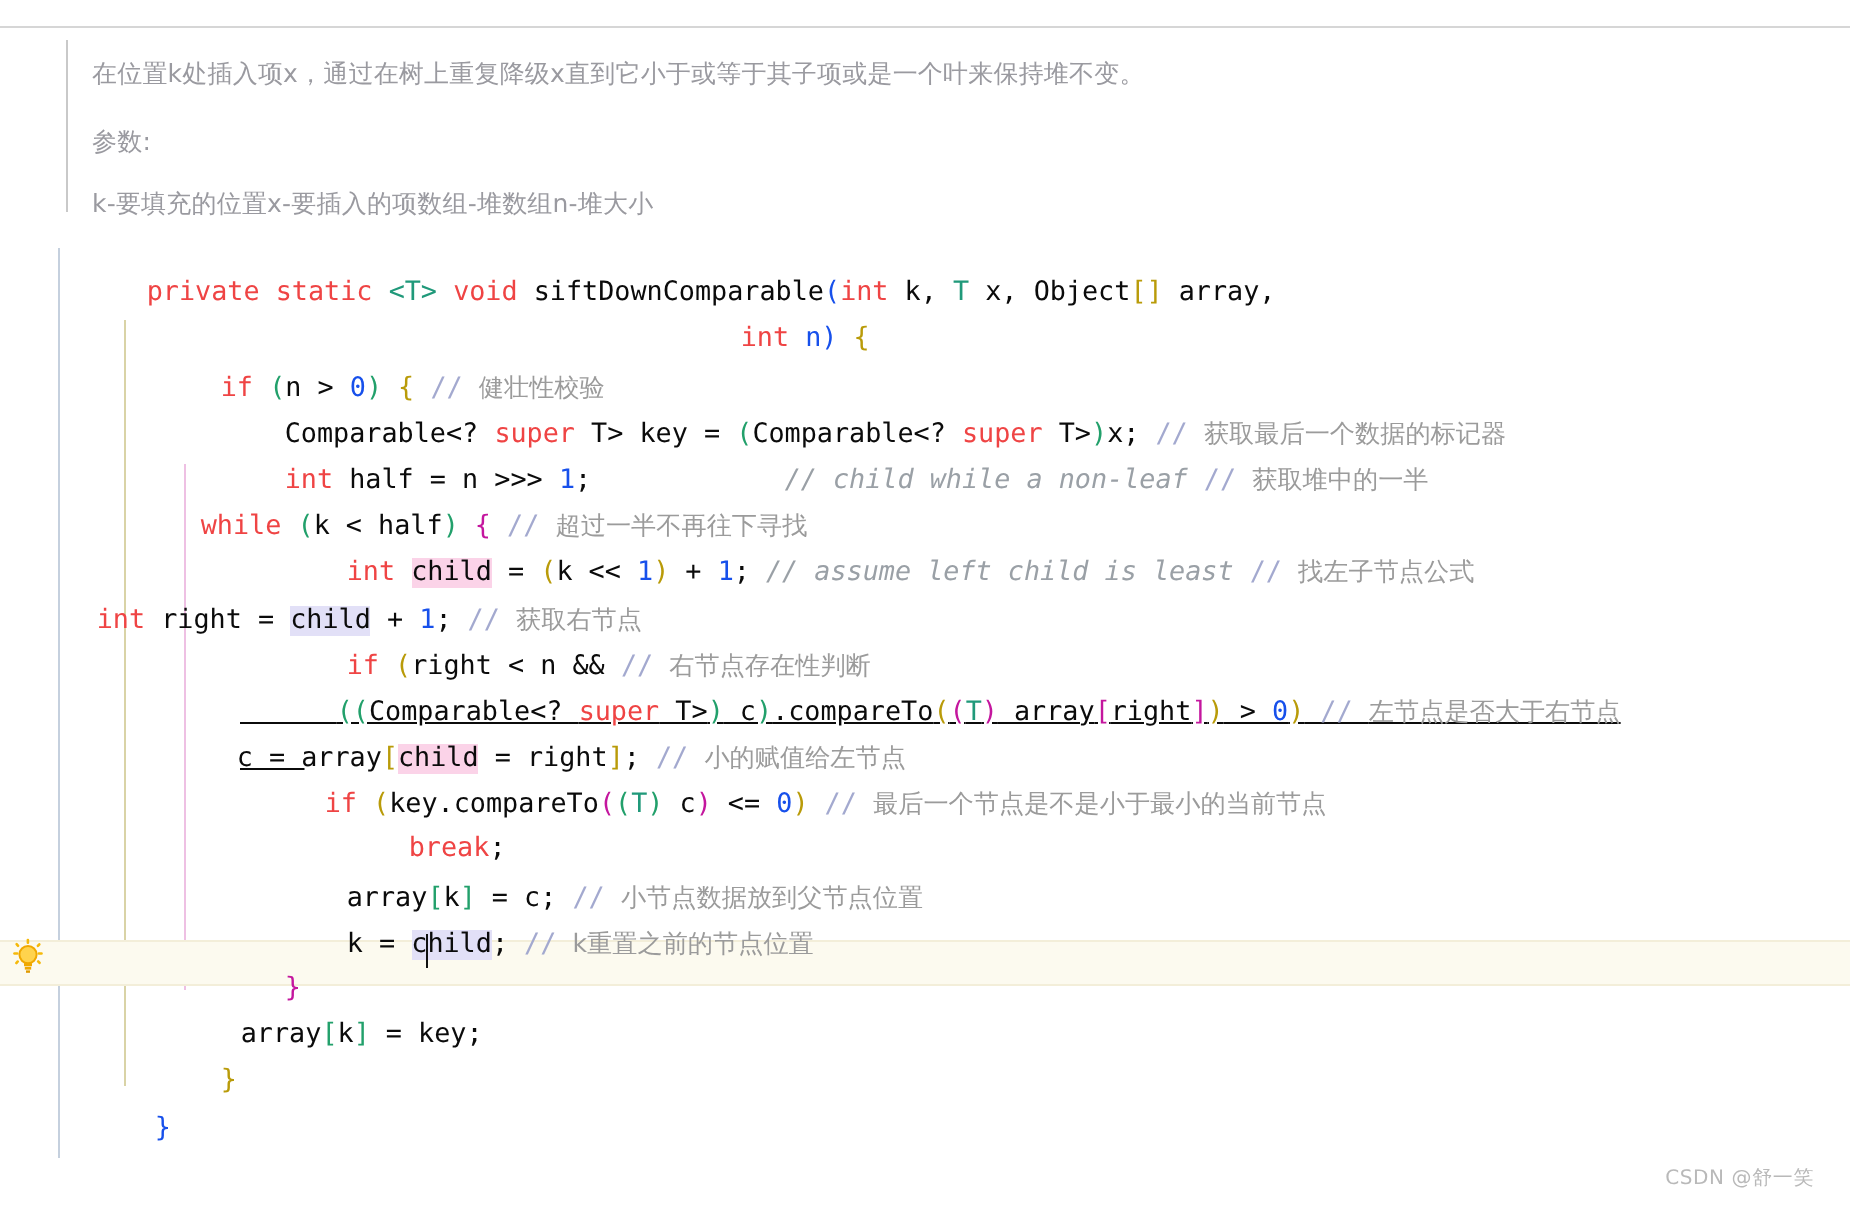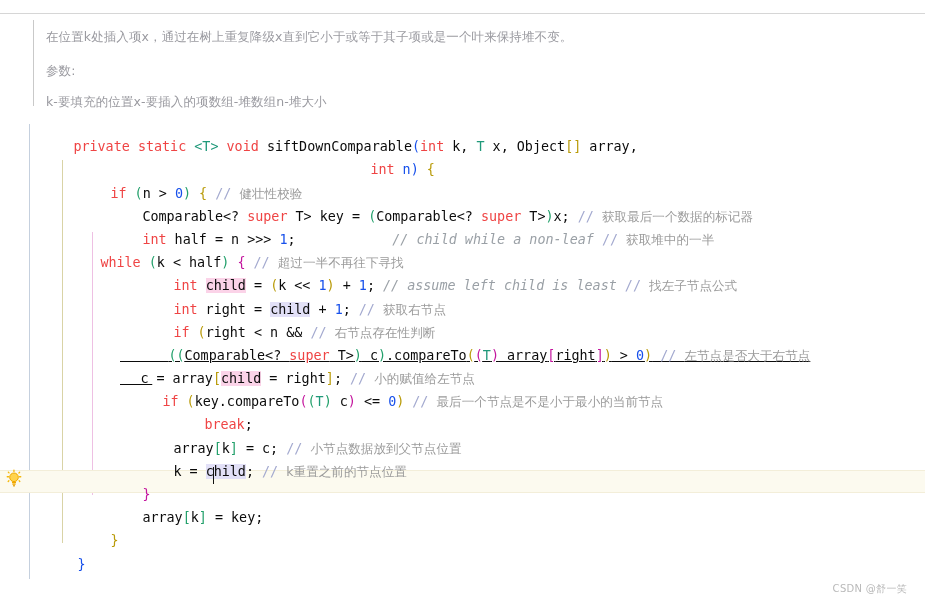--- a/index.html
+++ b/index.html
@@ -144,33 +144,33 @@
 
     <div class="ln" style="padding-left:52px;">
       <span class="kw">while</span><span class="br-g"> (</span><span>k &lt; half</span><span class="br-g">)</span><span class="br-p"> {</span><span class="cmt-sl"> // </span><span class="cjk">超过一半不再往下寻找</span>
     </div>
 
     <div class="ln" style="padding-left:125px;">
       <span class="kw">int</span><span> </span><span class="hl-w">child</span><span> = </span><span class="br-y">(</span><span>k &lt;&lt; </span><span class="num">1</span><span class="br-y">)</span><span> + </span><span class="num">1</span><span>;</span><span class="cmt-s"> // assume left child is least</span><span class="cmt-sl"> // </span><span class="cjk">找左子节点公式</span>
     </div>
 
 
-    <div class="ln" style="padding-left:125px;">
+    <div class="ln" style="">
       <span class="kw">int</span><span> right = </span><span class="hl-r">child</span><span> + </span><span class="num">1</span><span>;</span><span class="cmt-sl"> // </span><span class="cjk">获取右节点</span>
     </div>
 
     <div class="ln" style="padding-left:125px;">
       <span class="kw">if</span><span class="br-y"> (</span><span>right &lt; n &amp;&amp; </span><span class="cmt-sl">// </span><span class="cjk">右节点存在性判断</span>
     </div>
 
     <div class="ln" style="padding-left:120px;text-decoration:underline;">
       <span class="br-g">((</span><span class="cls">Comparable&lt;? </span><span class="kw">super</span><span> T&gt;</span><span class="br-g">)</span><span> c</span><span class="br-g">)</span><span>.compareTo</span><span class="br-y">(</span><span class="br-p">(</span><span class="gen">T</span><span class="br-p">)</span><span> array</span><span class="br-p">[</span><span>right</span><span class="br-p">]</span><span class="br-y">)</span><span> &gt; </span><span class="num">0</span><span class="br-y">)</span><span class="cmt-sl"> // </span><span class="cjk">左节点是否大于右节点</span>
     </div>
 
-    <div class="ln" style="padding-left:92px;">
+    <div class="ln" style="padding-left:70px;">
       <span>c = array</span><span class="br-y">[</span><span class="hl-w">child</span><span> = right</span><span class="br-y">]</span><span>;</span><span class="cmt-sl"> // </span><span class="cjk">小的赋值给左节点</span>
     </div>
 
     <div class="ln" style="padding-left:114px;">
       <span class="kw">if</span><span class="br-y"> (</span><span>key.compareTo</span><span class="br-p">(</span><span class="br-g">(</span><span class="gen">T</span><span class="br-g">)</span><span> c</span><span class="br-p">)</span><span> &lt;= </span><span class="num">0</span><span class="br-y">)</span><span class="cmt-sl"> // </span><span class="cjk">最后一个节点是不是小于最小的当前节点</span>
     </div>
 
     <div class="ln" style="padding-left:156px;">
       <span class="kw">break</span><span>;</span>
     </div>
@@ -180,21 +180,21 @@
     </div>
 
     <div class="ln" style="padding-left:125px;">
       <span>k = </span><span class="hl-r"><span>c</span><span class="caret"></span><span>hild</span></span><span>;</span><span class="cmt-sl"> // </span><span class="cjk">k重置之前的节点位置</span>
     </div>
 
     <div class="ln" style="padding-left:94px;">
       <span class="br-p">}</span>
     </div>
 
-    <div class="ln" style="padding-left:94px;">
+    <div class="ln" style="padding-left:72px;">
       <span>array</span><span class="br-g">[</span><span>k</span><span class="br-g">]</span><span> = key;</span>
     </div>
 
     <div class="ln" style="padding-left:62px;">
       <span class="br-y">}</span>
     </div>
 
     <div class="ln" style="padding-left:29px;">
       <span class="br-b">}</span>
     </div>

